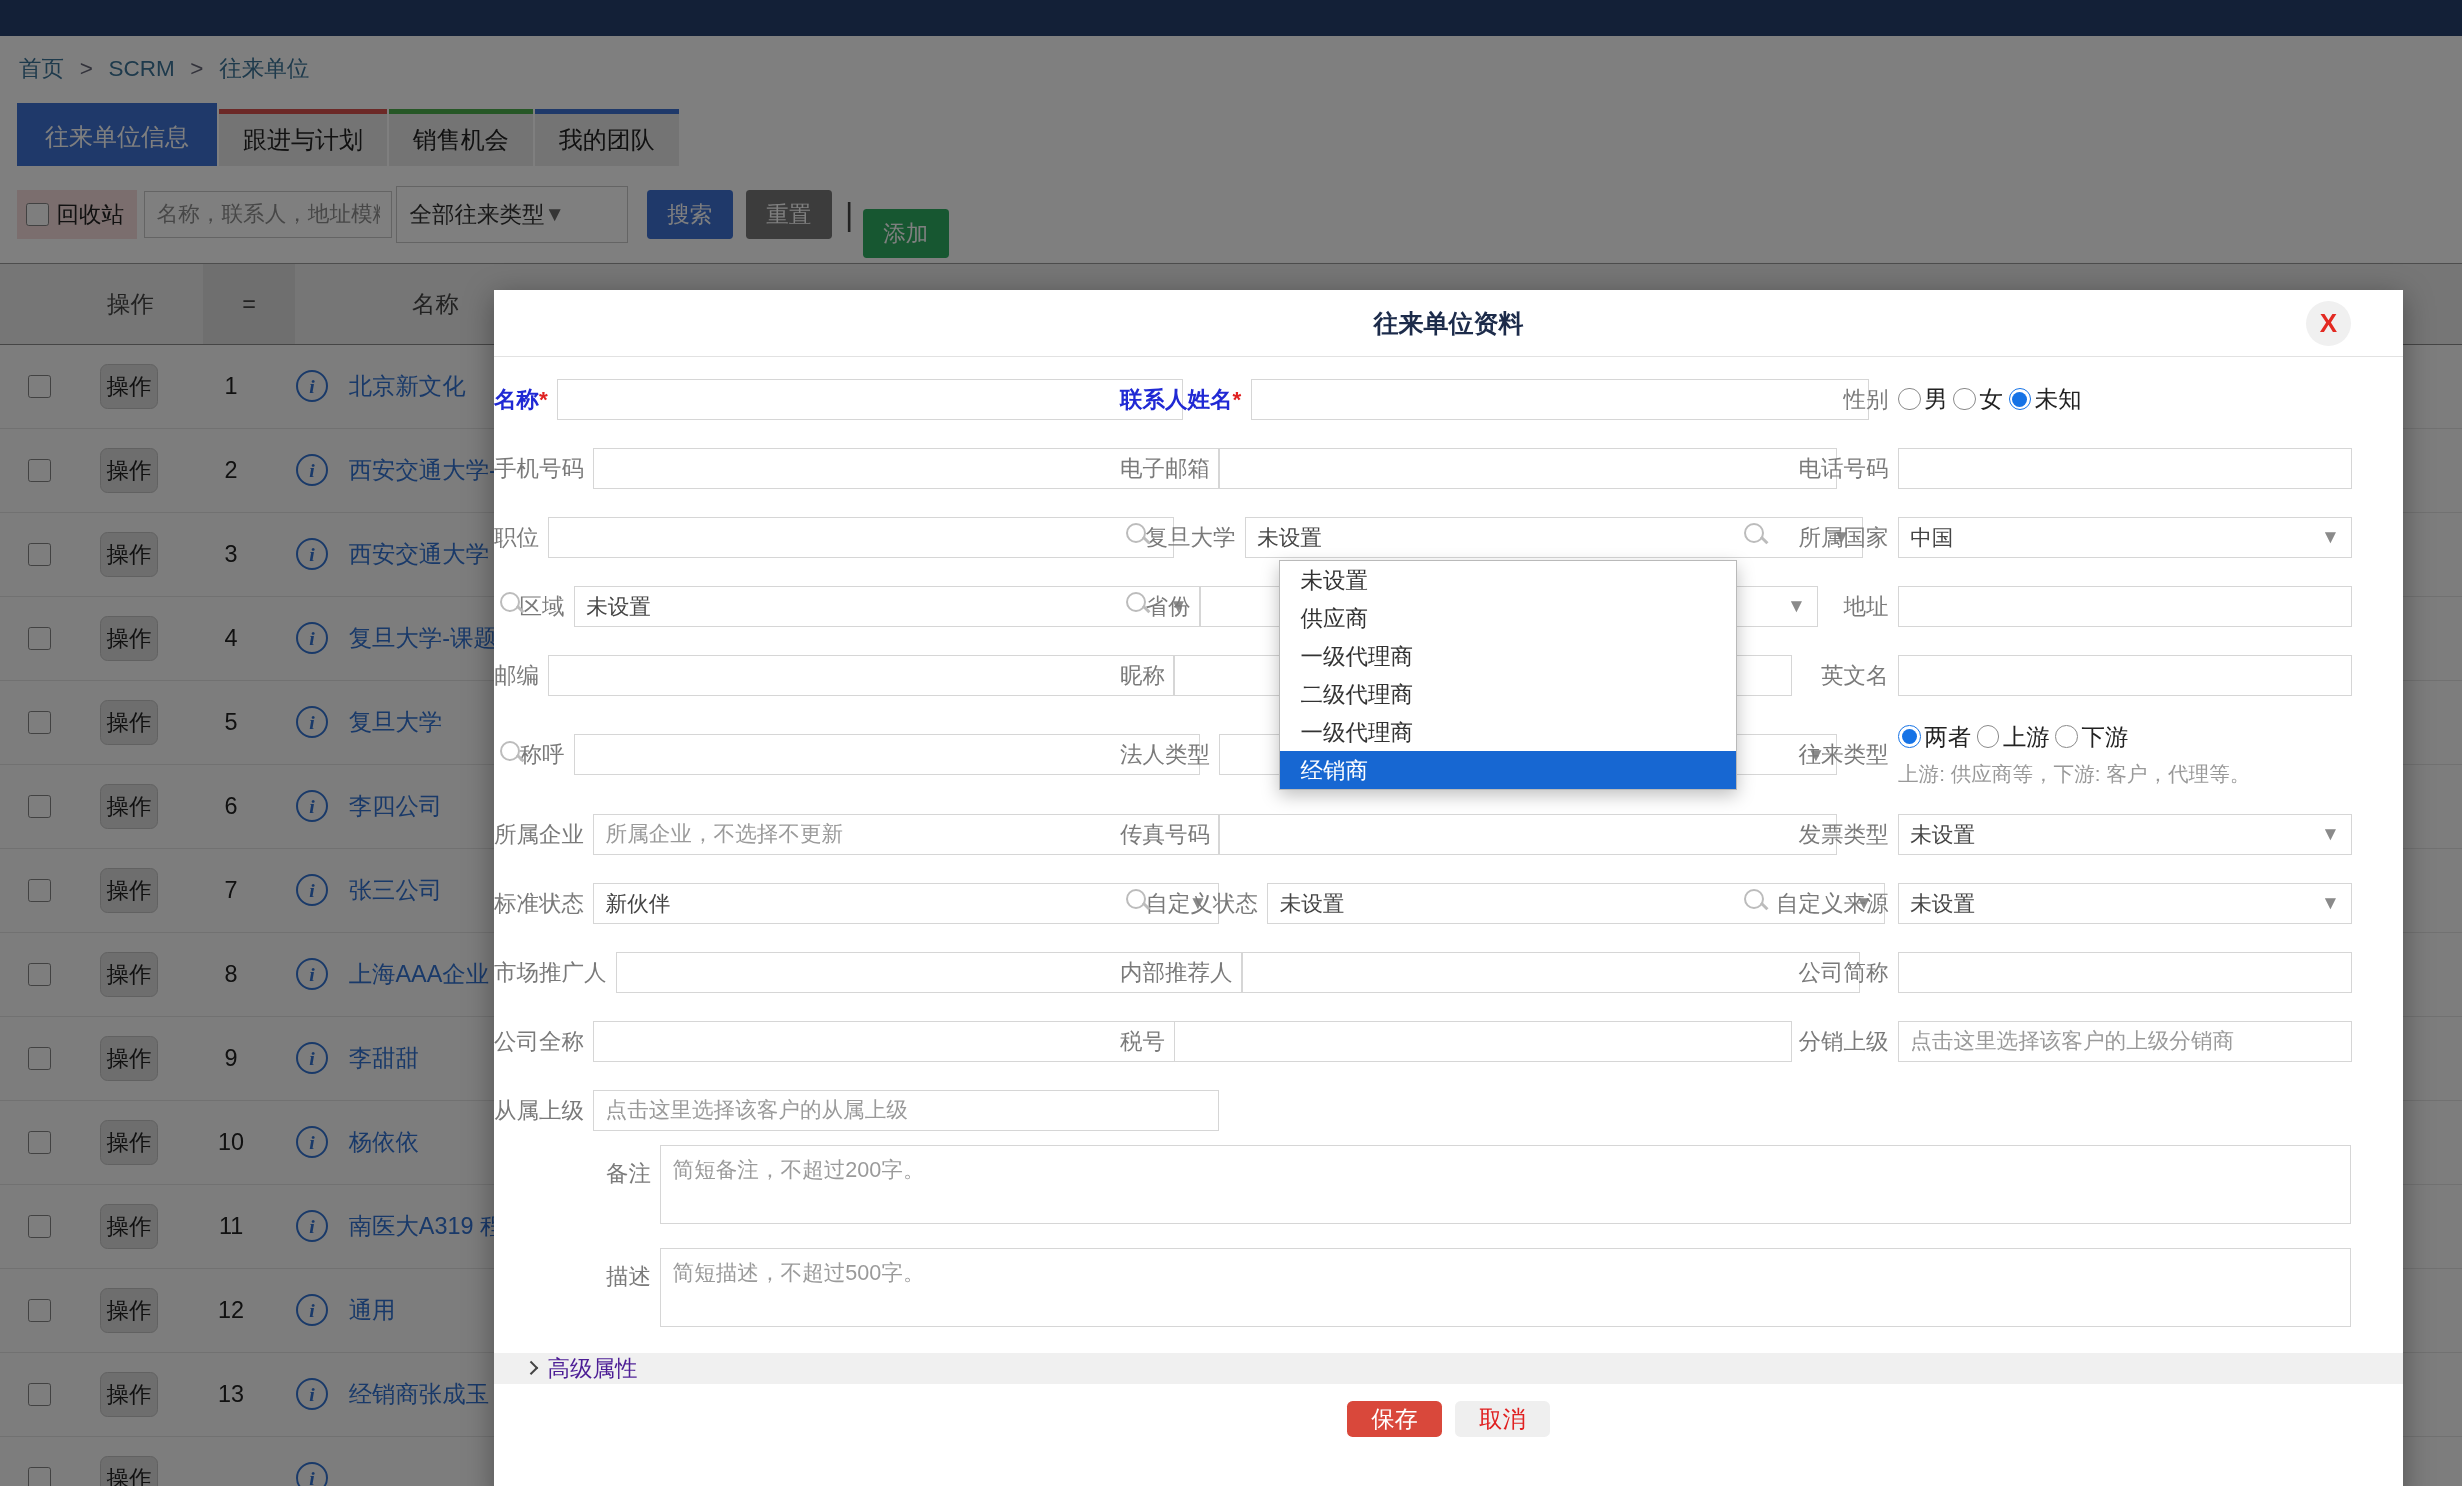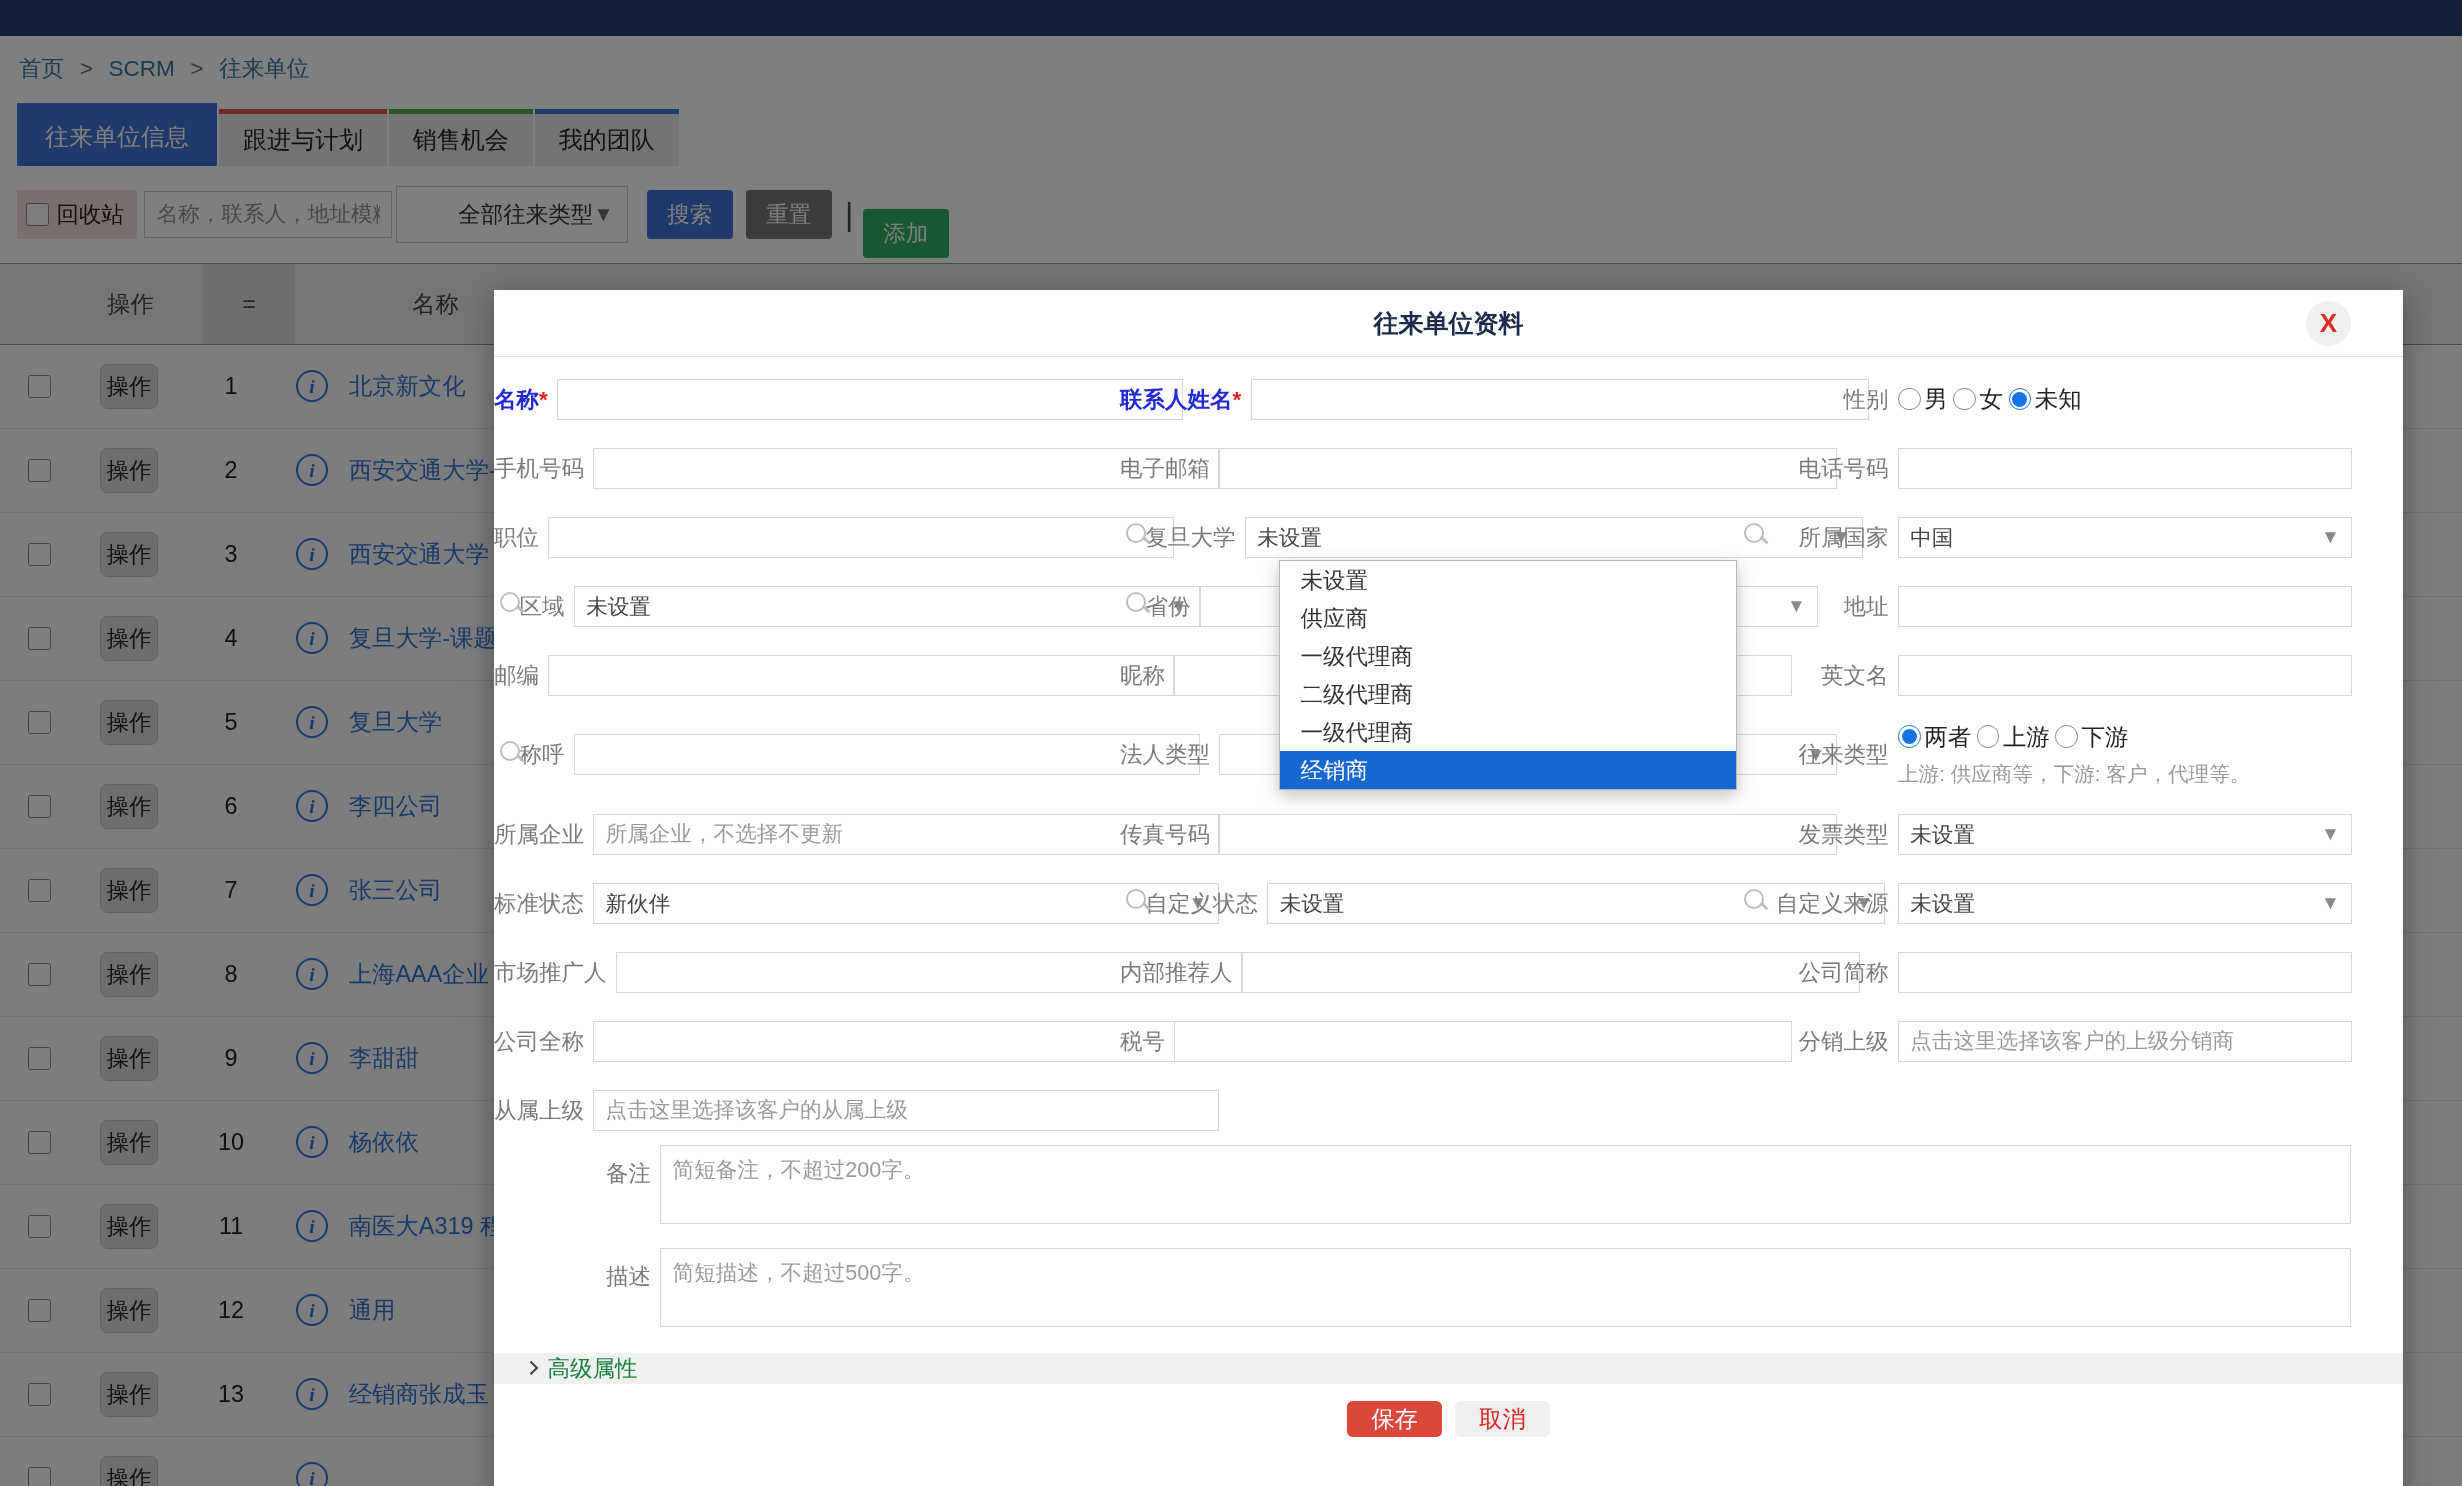--- a/index.html
+++ b/index.html
@@ -17,21 +17,21 @@
   .tab.t-red{border-top-color:#d9534f;}
   .tab.t-green{border-top-color:#4cae4c;}
   .tab.t-blue{border-top-color:#3e72d4;}
   .searchbar{display:flex;align-items:center;margin:24px 0 0 17px;height:49px;}
   .recycle{display:flex;align-items:center;background:#f7dcdc;height:49px;padding:0 13px 0 9.4px;margin-right:7.5px;}
   .cbox{width:20.6px;height:20.6px;border:1.9px solid #858585;border-radius:2.8px;background:#fdfdfd;margin-right:7.5px;flex:none;}
   .recycle span{font-size:22.5px;color:#222;}
   .kw{width:223px;height:45px;border:0.9px solid #c9c9c9;background:#fff;font-size:21.6px;padding:0 11.2px;color:#333;}
   .kw::placeholder{color:#8f8f8f;}
   .typesel{width:204px;height:47px;border:0.9px solid #c9c9c9;background:#fff;display:flex;align-items:center;
-           justify-content:flex-end;padding:4px 13px;margin-left:3.7px;font-size:22.5px;color:#333;}
+           justify-content:flex-start;padding:4px 13px;margin-left:3.7px;font-size:22.5px;color:#333;}
   .typesel .car{color:#6a6a6a;font-size:20.6px;}
   .btn{height:49px;border:none;border-radius:3.7px;font-size:22.5px;color:#fff;padding:0 20.6px;cursor:pointer;}
   .b-search{background:#3e72d4;margin-left:19px;}
   .b-reset{background:#787878;margin-left:13px;}
   .vsep{color:#444;font-size:32px;margin:0 9.4px 0 13px;}
   .b-add{background:#2eaf62;margin-top:39px;}
   
   .table{margin-top:24px;width:100%;}
   .thead{display:flex;align-items:center;height:80px;background:#ececec;border-top:1.9px solid #9a9a9a;border-bottom:1.9px solid #8a8a8a;font-size:23.4px;color:#444;}
   .th-op{width:145px;text-align:center;margin-left:58px;}
@@ -85,21 +85,21 @@
   .hint{font-size:20.6px;color:#999;margin-top:7.5px;}
   .tarow{display:flex;height:90px;margin-top:0;}
   .tarow .lbl{flex:none;width:157px;padding-top:13px;}
   .ta{box-sizing:border-box;width:1691px;height:79px;border:0.9px solid #d6d6d6;font-size:21.6px;color:#333;
       padding:9.4px 11.2px;resize:none;font-family:inherit;}
   .ta::placeholder{color:#9a9a9a;}
   .ta2{margin-top:13px;}
   .secs{margin-top:15px;}
   .secrow{height:31px;background:#f0f0f0;display:flex;align-items:center;padding-left:32px;margin-bottom:2.8px;cursor:pointer;}
   .chev{width:8.4px;height:8.4px;border-top:2.8px solid #444;border-right:2.8px solid #444;transform:rotate(45deg);margin-right:11.2px;flex:none;}
-  .seclab{font-size:22.5px;color:#15803d;}
+  .seclab{font-size:22.5px;color:#4c1d95;}
   .mbtns{display:flex;justify-content:center;gap:13px;margin-top:17px;}
   .mb{height:36px;border:none;border-radius:5.6px;font-size:23.4px;padding:0 24px;cursor:pointer;}
   .mb-save{background:#d9483b;color:#fff;}
   .mb-cancel{background:#efefef;color:#e02020;}
   
   .ddown{position:absolute;left:785px;top:270px;width:456px;background:#fff;border:0.9px solid #b9b9b9;z-index:30;
          box-shadow:0 5.6px 17px rgba(0,0,0,.25);}
   .dditem{height:38px;display:flex;align-items:center;padding-left:20.6px;font-size:22.5px;color:#333;cursor:pointer;}
   .dditem.selected{background:#1767d2;color:#fff;}
 </style>

